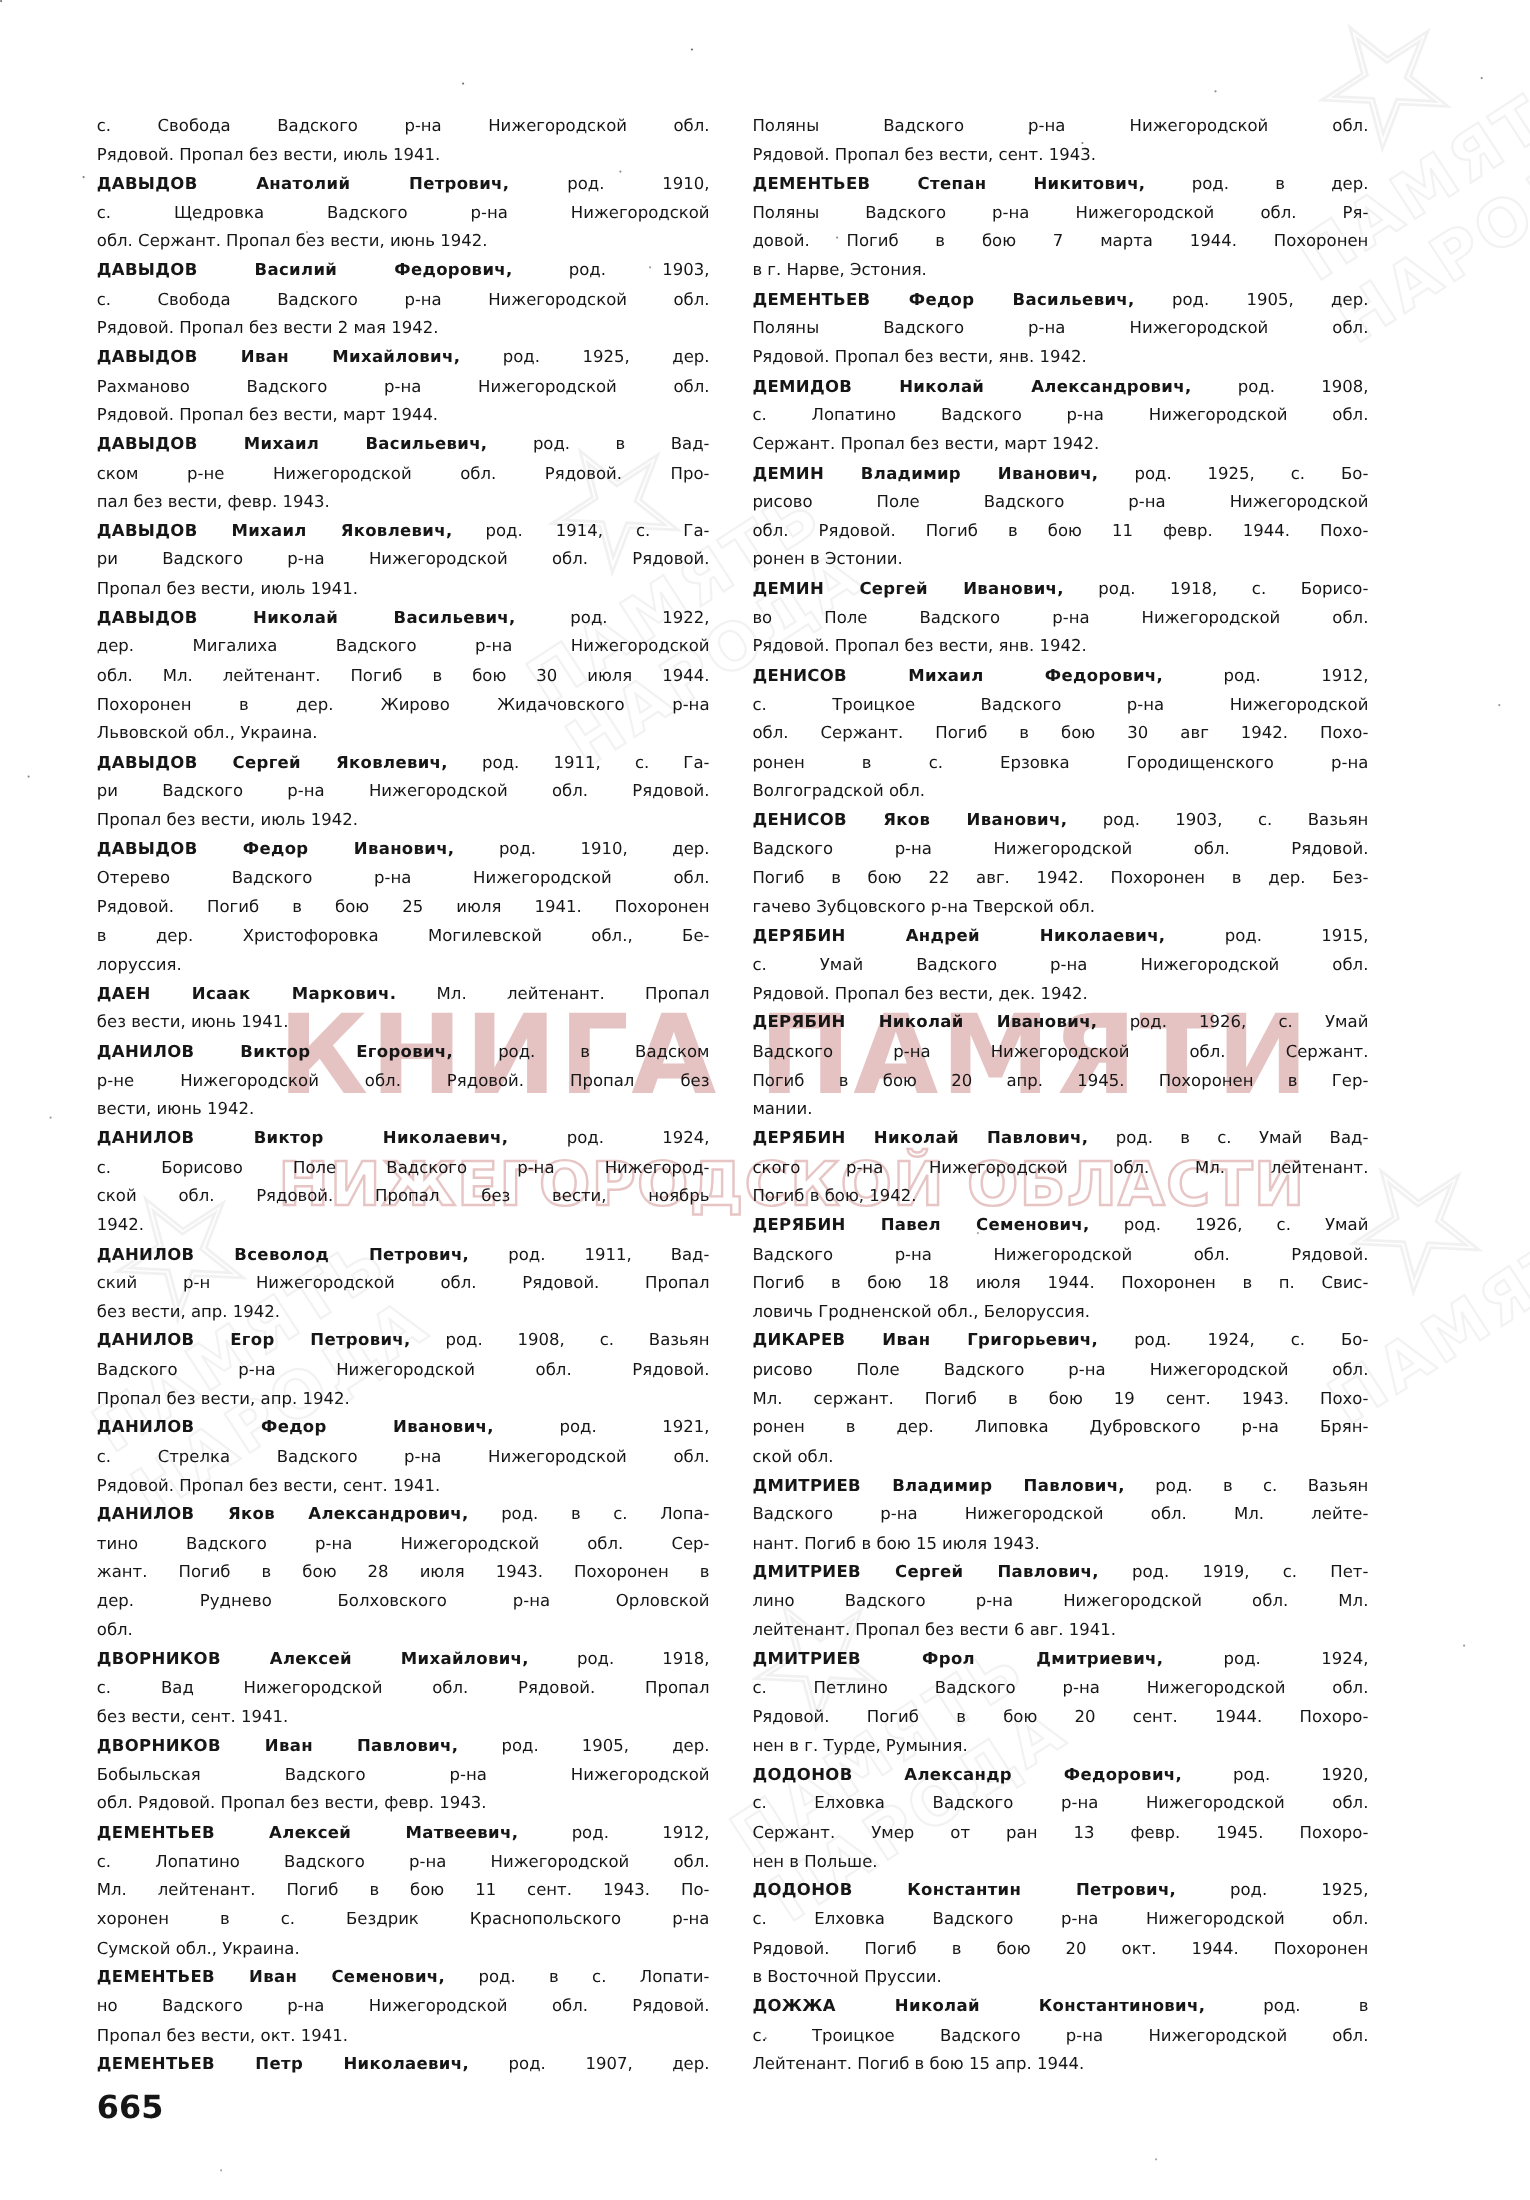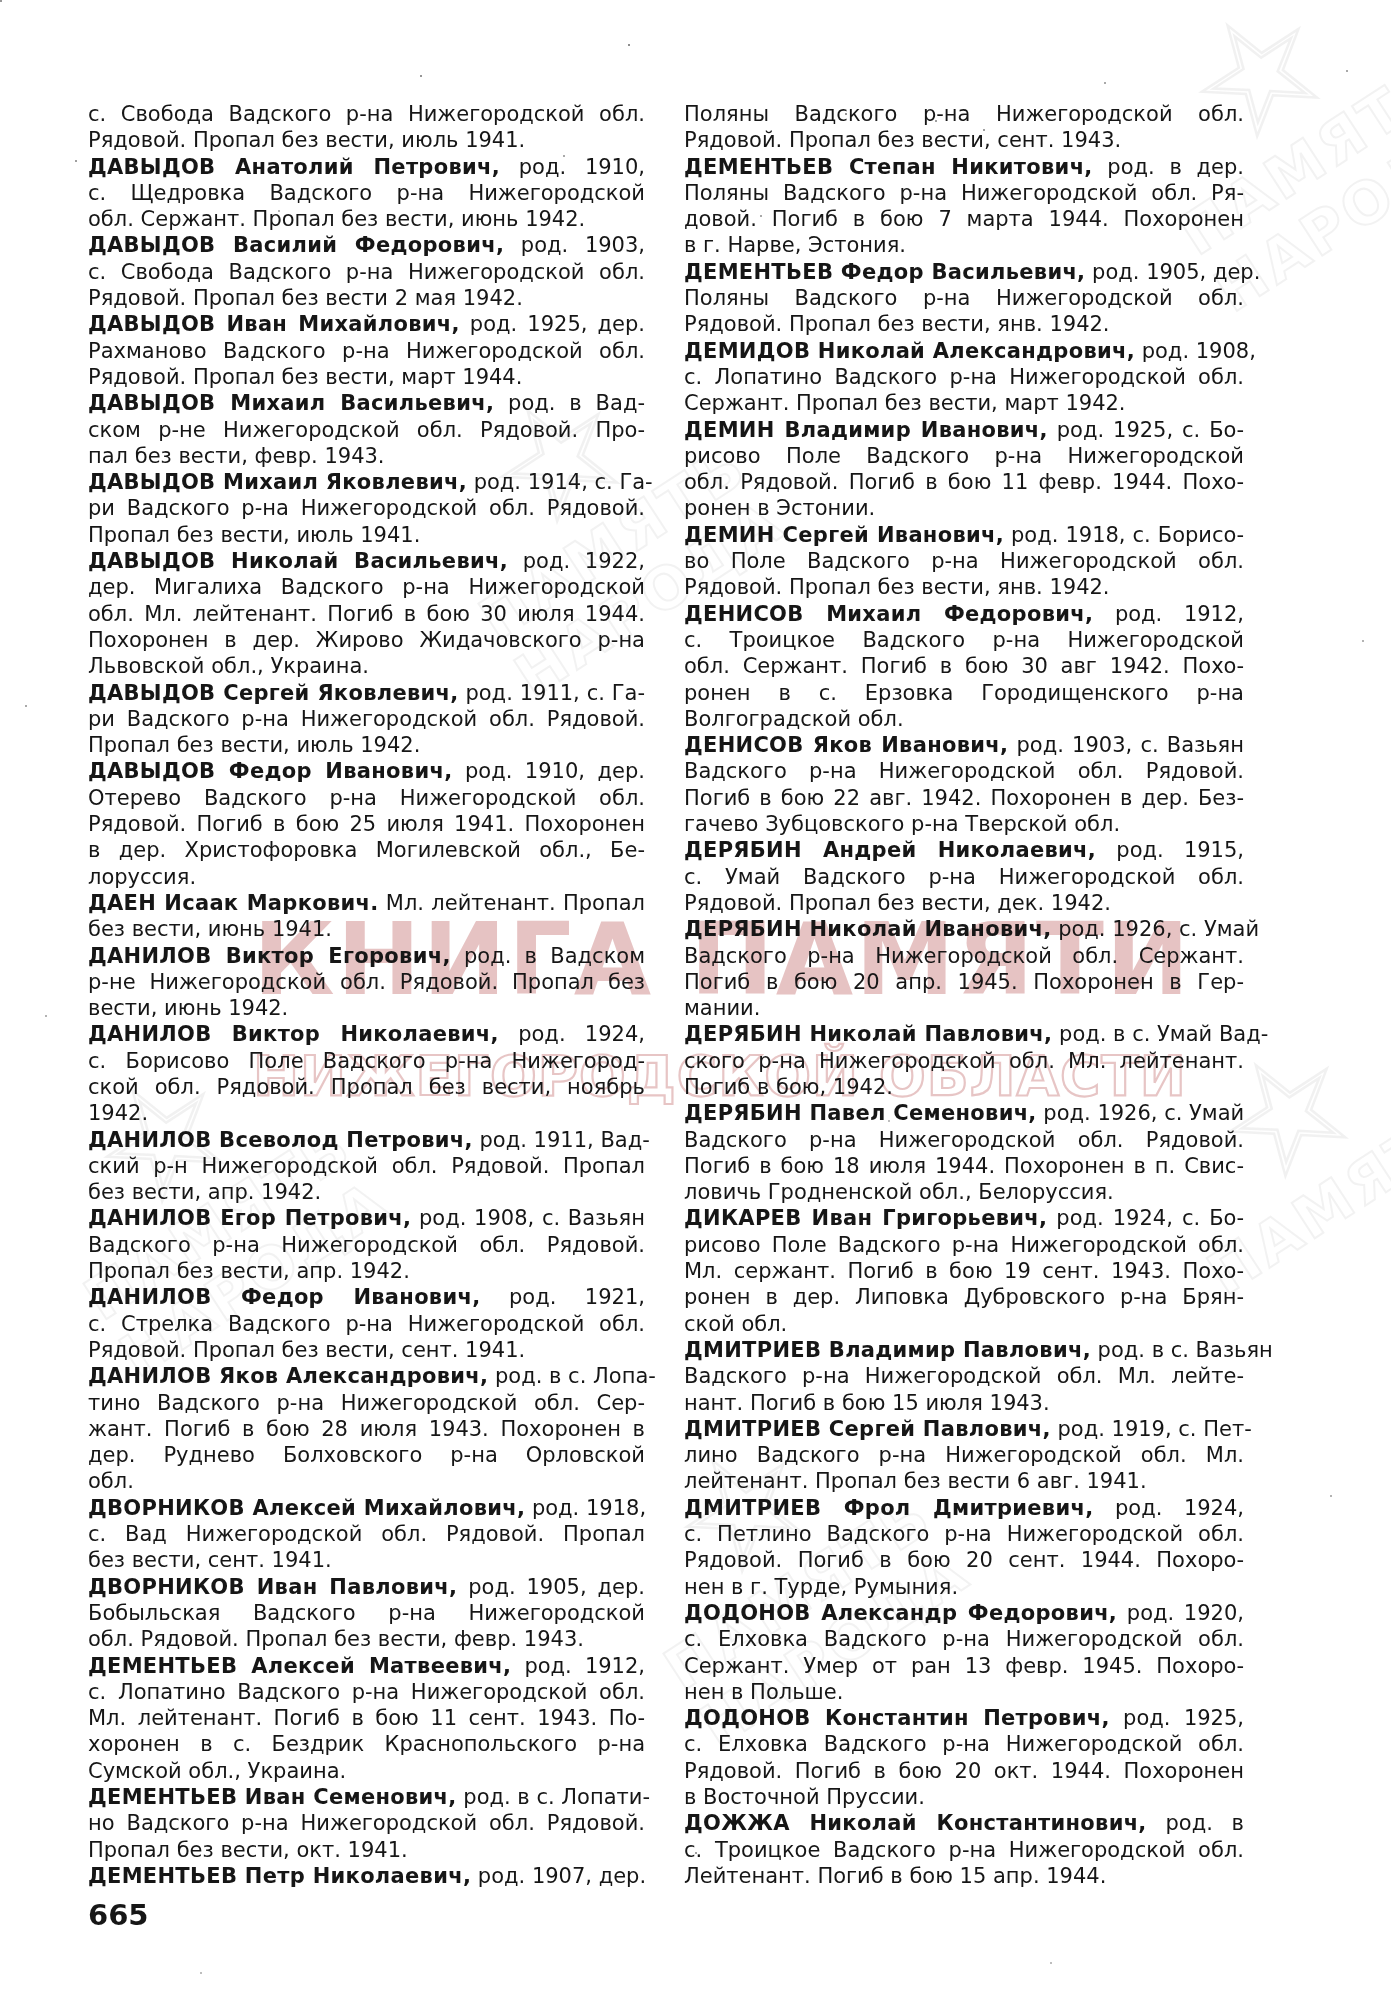--- a/index.html
+++ b/index.html
@@ -8,21 +8,21 @@
     background:#ffffff;
     font-family:"DejaVu Sans",sans-serif;
     position:relative;
     overflow:hidden;
     color:#161616;
   }
   
   .col{
     position:absolute;
     top:101px;
-    font-size:21px;
+    font-size:15px;
     line-height:26.3px;
     color:#161616;
   }
   #col-left{left:88px;width:557px;}
   #col-right{left:684px;width:560px;}
   .line{
     height:26.3px;
     text-align:justify;
     text-align-last:justify;
     white-space:nowrap;

